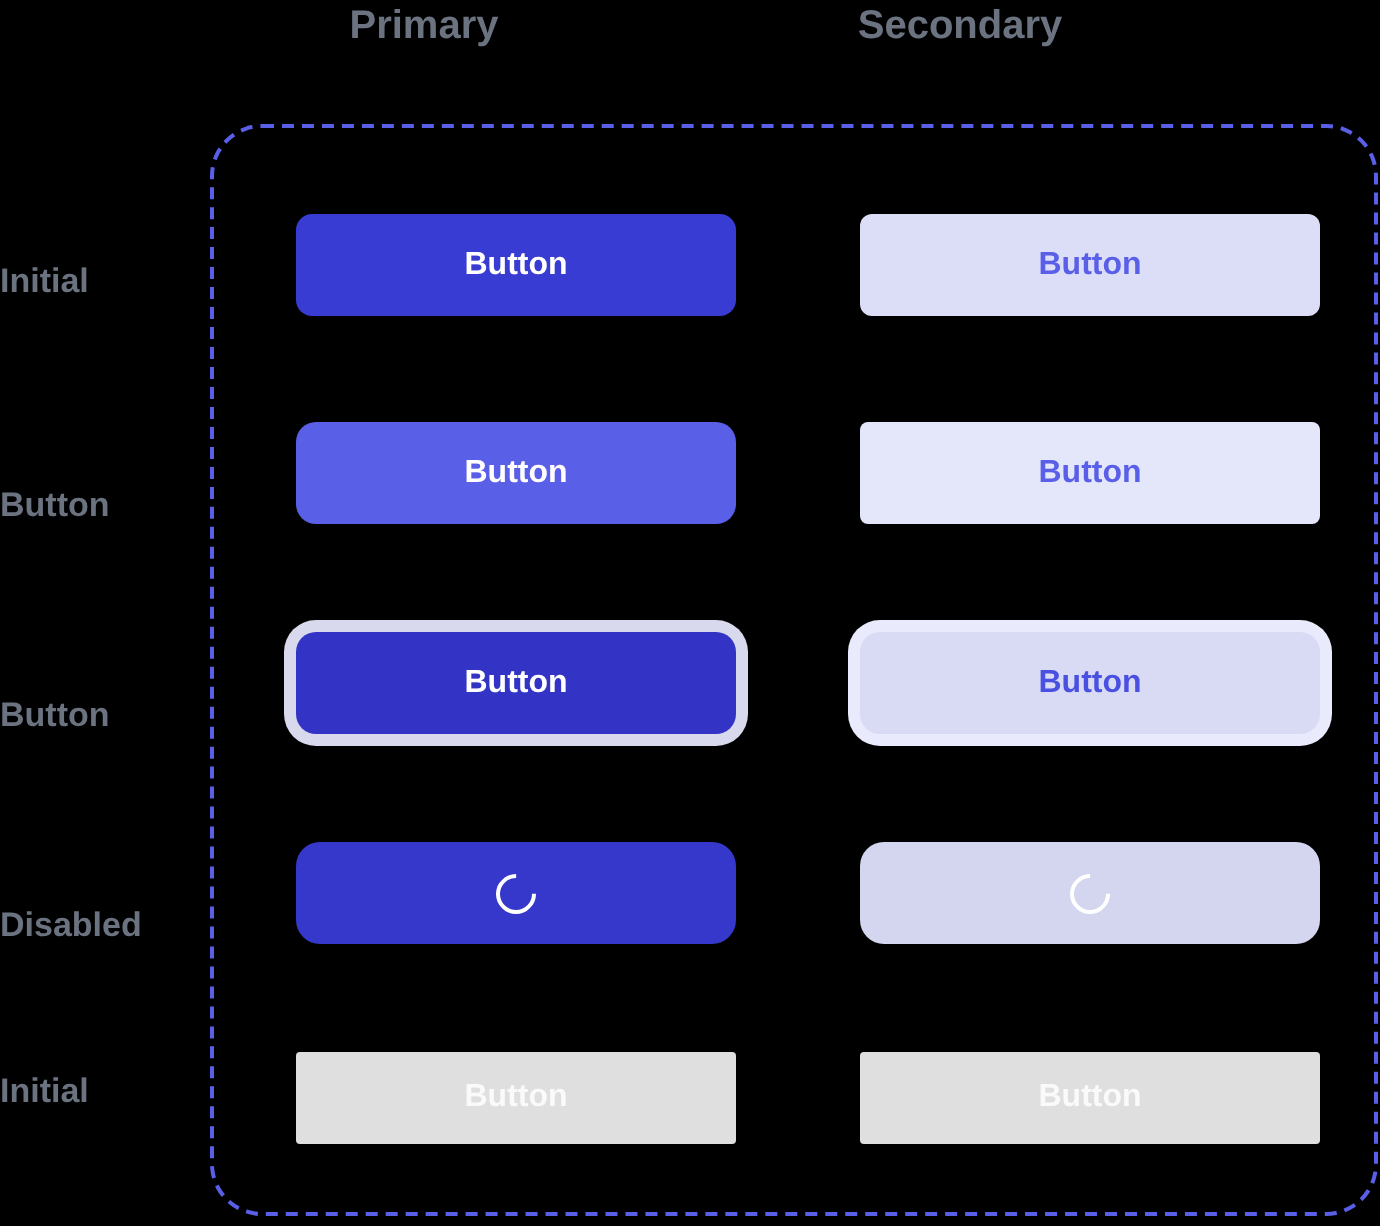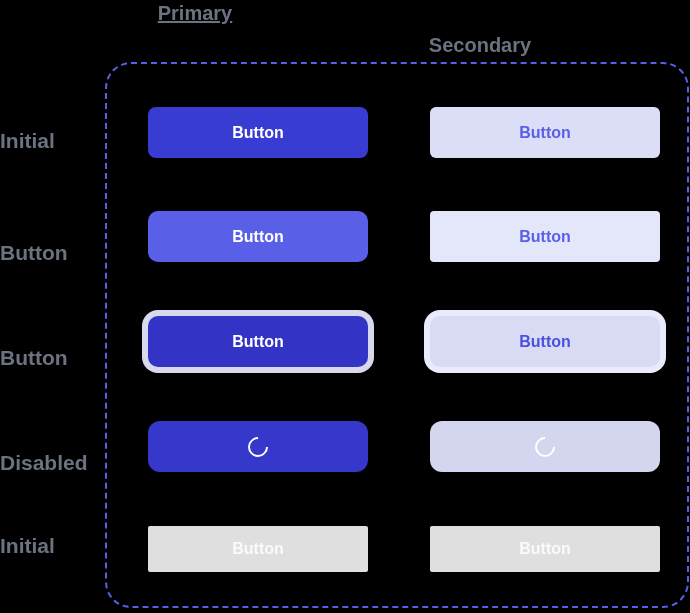--- a/index.html
+++ b/index.html
@@ -13,28 +13,28 @@
 
   .col-header {
     position: absolute;
     top: 2px;
     transform: translateX(-50%);
     font-size: 20px;
     font-weight: 600;
     color: var(--muted-text, #6b7280);
     white-space: nowrap;
   }
-  #header-primary   { left: 195px; text-decoration: underline; }
-  #header-secondary { left: 480px; margin-top: 32px; }
+  #header-primary   { left: 212px; }
+  #header-secondary { left: 480px; }
 
   .row-label {
     position: absolute;
     left: 0;
     transform: translateY(-50%);
-    font-size: 21px;
+    font-size: 17px;
     font-weight: 600;
     color: var(--muted-text, #6b7280);
     white-space: nowrap;
   }
 
   .panel {
     position: absolute;
     left: 105px;
     top: 62px;
     width: 584px;

